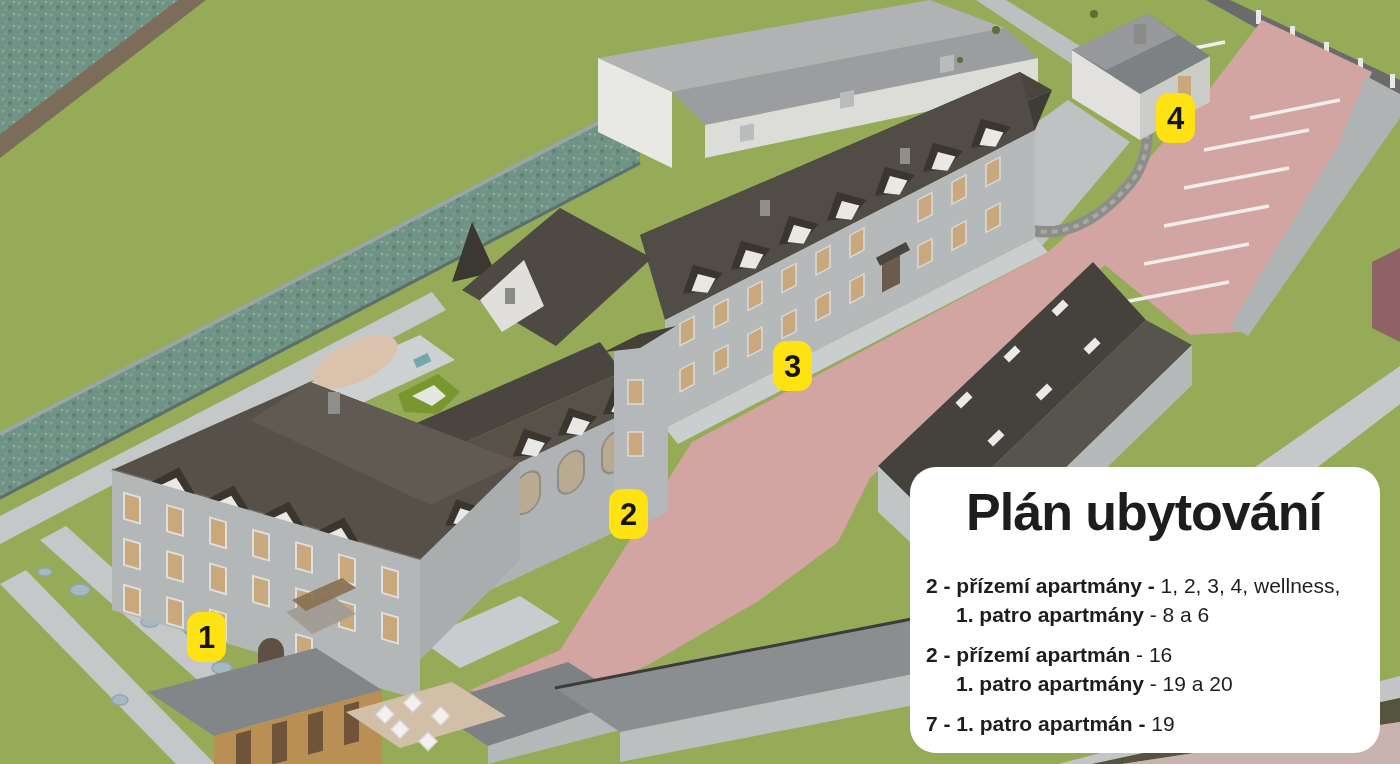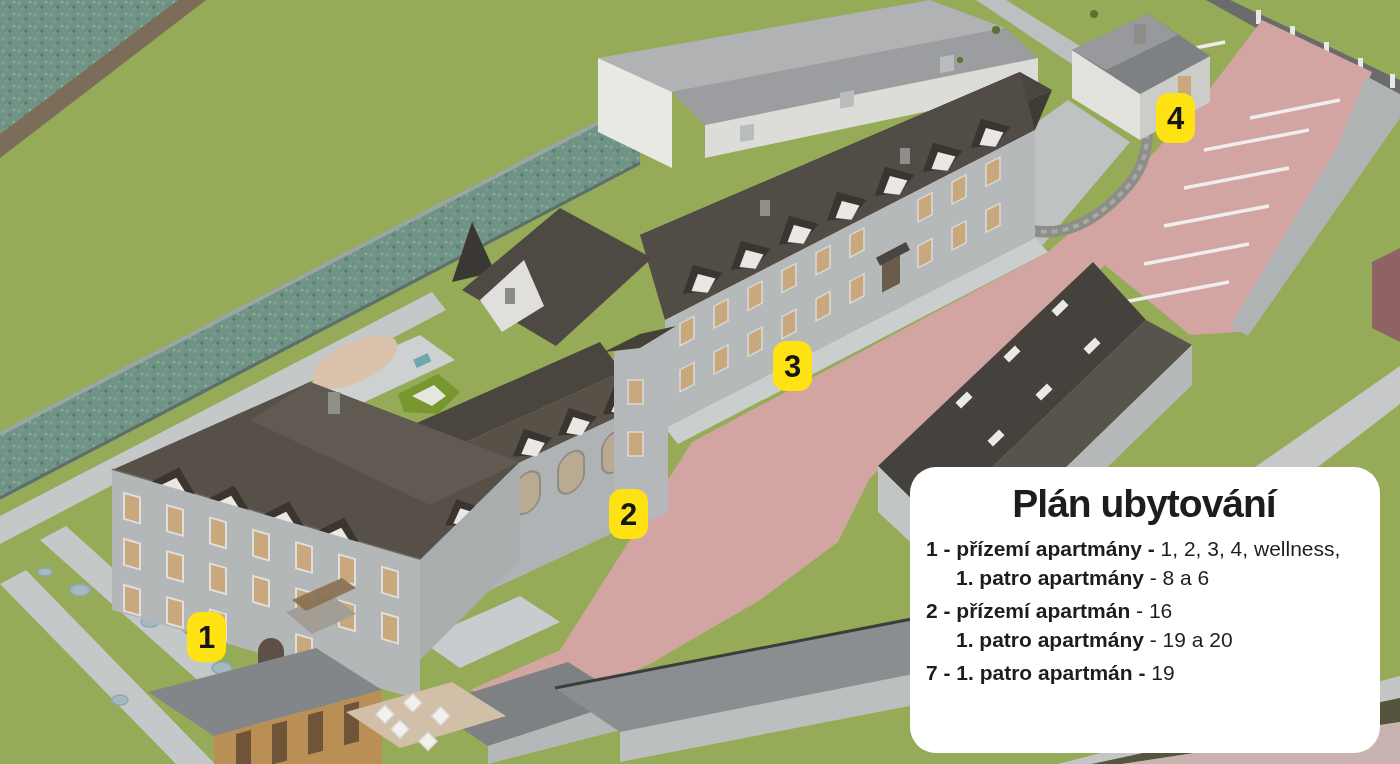--- a/index.html
+++ b/index.html
@@ -24,28 +24,28 @@
   .m4{left:1156px;top:93px}
   
   .legend{
     position:absolute;left:910px;top:467px;width:470px;height:286px;
     background:var(--legend_bg,#ffffff);
     border-radius:26px;box-sizing:border-box;
     padding:13px 18px 0 16px;
     color:var(--legend_text,#1d1d1b);
   }
   .legend-title{
-    text-align:center;font-size:39px;font-weight:700;letter-spacing:-1px;
-    margin:2px 0 8px 0;
+    text-align:center;font-size:52px;font-weight:700;letter-spacing:-1px;
+    margin:2px 0 29px 0;
   }
   .lrow{font-size:21px;line-height:29px;}
   .lrow .b{font-weight:700;}
   .ind-a{padding-left:33px;}
   .ind-b{padding-left:30px;}
-  .gap{margin-top:4px;}
+  .gap{margin-top:11px;}
 </style>
 </head>
 <body>
 
 <div class="stage">
 
   <svg viewBox="0 0 1400 764" aria-hidden="true">
     <defs>
       <pattern id="mottle" width="16" height="12" patternUnits="userSpaceOnUse">
         <rect width="16" height="12" fill="#6f9486"></rect>
@@ -328,21 +328,21 @@
   </svg>
 
   <div class="marker m1">1</div>
   <div class="marker m2">2</div>
   <div class="marker m3">3</div>
   <div class="marker m4">4</div>
 
   <div class="legend">
     <div class="legend-title">Plán ubytování</div>
     <div>
-      <div class="lrow"><span class="b">1 - přízemí apartmány -</span><span> 1, 2, 3, 4, wellness,</span></div>
+      <div class="lrow"><span class="b">2 - přízemí apartmány -</span><span> 1, 2, 3, 4, wellness,</span></div>
       <div class="lrow ind-b"><span class="b">1. patro apartmány</span><span>  - 8 a 6</span></div>
       <div class="lrow gap"><span class="b">2 - přízemí apartmán</span><span> - 16</span></div>
       <div class="lrow ind-b"><span class="b">1. patro apartmány</span><span>  - 19 a 20</span></div>
       <div class="lrow gap"><span class="b">7 - 1. patro apartmán -</span><span> 19</span></div>
     </div>
   </div>
 
 </div>
 
 </body></html>

